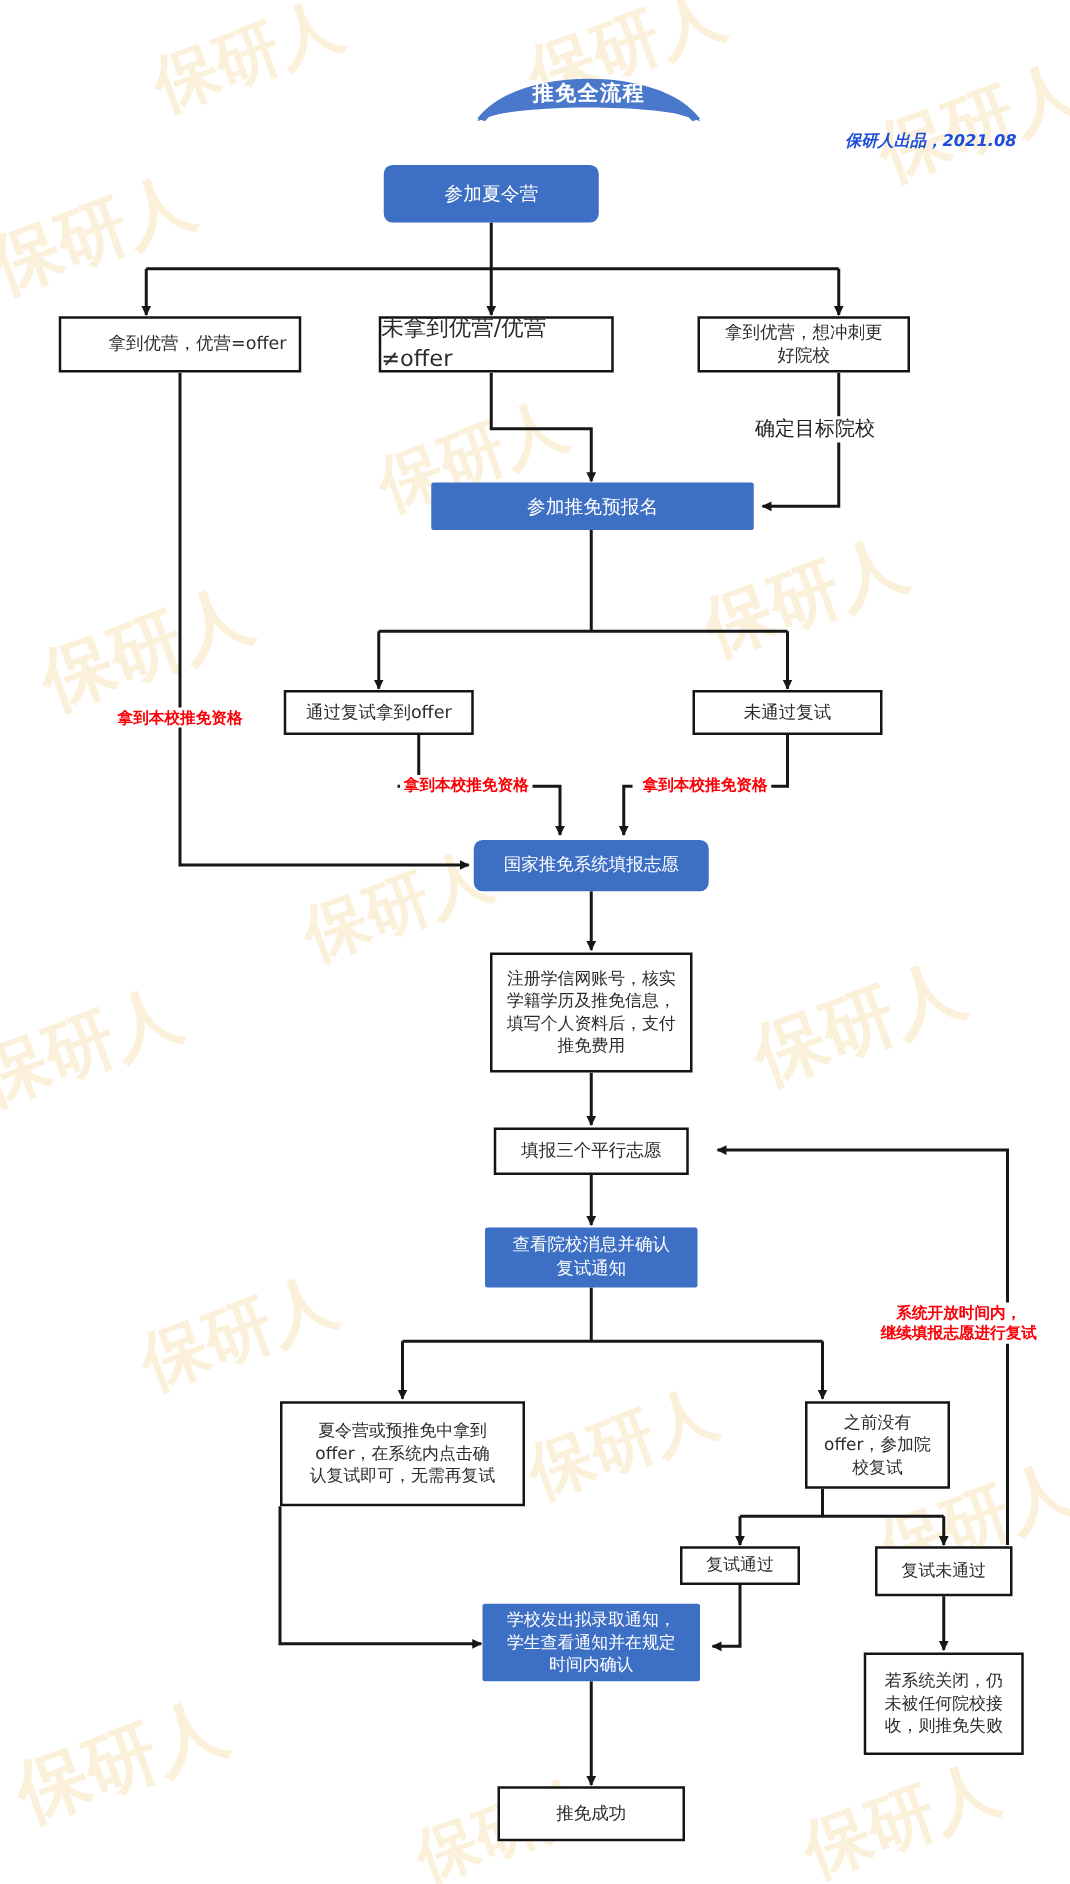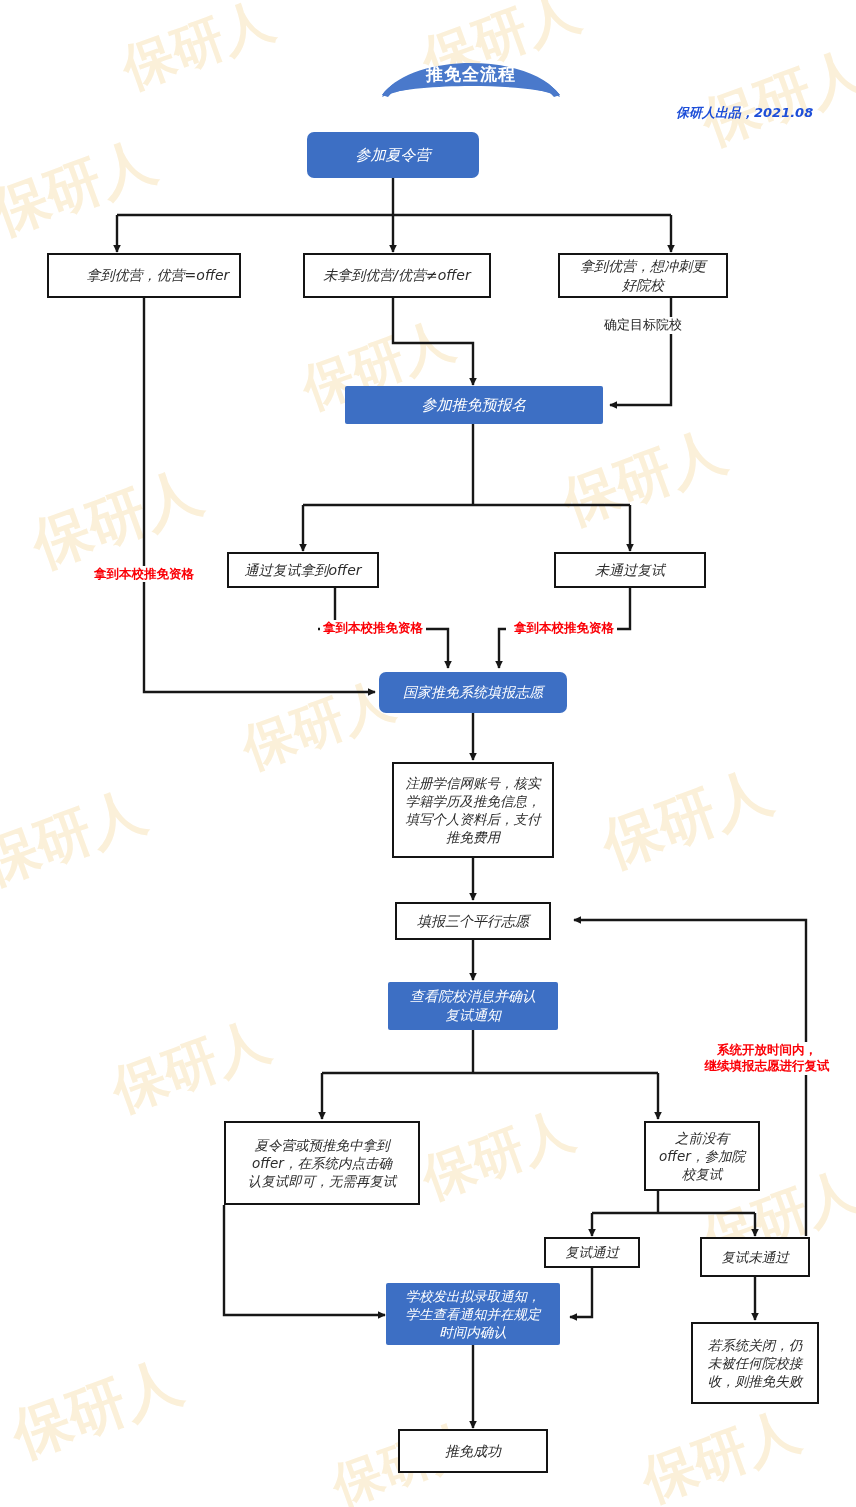--- a/index.html
+++ b/index.html
@@ -15,21 +15,21 @@
       font-family:"DejaVu Sans","Liberation Sans",sans-serif;
       white-space:nowrap;transform-origin:center center;}
 
   
   #wires{position:absolute;left:0;top:0;width:856px;height:1507px;z-index:1;
          pointer-events:none;}
 
   
   .node{position:absolute;z-index:3;box-sizing:border-box;
         display:flex;align-items:center;justify-content:center;text-align:left;
-        line-height:1.35;font-style:italic;}
+        line-height:1.35;}
   .node.white{background:#ffffff;border:2px solid #141414;color:#2b2b2b;}
   .node.blue{background:#3d6fc4;color:#ffffff;}
   .node.blue.round{border-radius:7px;}
   .node.blue.sq{border-radius:2px;}
 
   
   .elabel{position:absolute;z-index:4;background:#ffffff;
           color:#1f1f1f;white-space:nowrap;text-align:center;line-height:1.3;}
   .elabel.red{color:#fb0007;font-weight:700;}
 
@@ -136,21 +136,21 @@
   <div class="credit" style="left:676px;top:104px;font-size:13px;">保研人出品，2021.08</div>
 
   <div class="node blue round" style="left:307px;top:132px;width:172px;height:46px;font-size:15px;">
     <span>参加夏令营</span>
   </div>
 
   <div class="node white" style="left:47px;top:253px;width:194px;height:45px;font-size:14px;padding-left:28px;">
     <span>拿到优营，优营=offer</span>
   </div>
 
-  <div class="node white" style="left:303px;top:253px;width:188px;height:45px;font-size:14px;">
+  <div class="node white" style="left:303px;top:253px;width:188px;height:45px;font-size:18px;">
     <span>未拿到优营/优营≠offer</span>
   </div>
 
   <div class="node white" style="left:558px;top:253px;width:170px;height:45px;font-size:14px;flex-direction:column;">
     <span>拿到优营，想冲刺更</span>
     <span>好院校</span>
   </div>
 
   <div class="node blue sq" style="left:345px;top:386px;width:258px;height:38px;font-size:15px;">
     <span>参加推免预报名</span>
@@ -213,21 +213,21 @@
   <div class="node white" style="left:691px;top:1322px;width:128px;height:82px;font-size:13.5px;flex-direction:column;">
     <span>若系统关闭，仍</span>
     <span>未被任何院校接</span>
     <span>收，则推免失败</span>
   </div>
 
   <div class="node white" style="left:398px;top:1429px;width:150px;height:44px;font-size:14px;">
     <span>推免成功</span>
   </div>
 
-  <div class="elabel" style="left:601px;top:317px;font-size:13px;padding:0 3px;">确定目标院校</div>
+  <div class="elabel" style="left:601px;top:333px;font-size:16px;padding:0 3px;">确定目标院校</div>
 
   <div class="elabel red" style="left:91px;top:566px;font-size:12.5px;padding:0 3px;">拿到本校推免资格</div>
 
   <div class="elabel red" style="left:320px;top:620px;font-size:12.5px;padding:0 3px;">拿到本校推免资格</div>
 
   <div class="elabel red" style="left:511px;top:620px;font-size:12.5px;padding:0 3px;">拿到本校推免资格</div>
 
   <div class="elabel red" style="left:682px;top:1042px;width:170px;font-size:12.5px;">
     <div>系统开放时间内，</div>
     <div>继续填报志愿进行复试</div>

